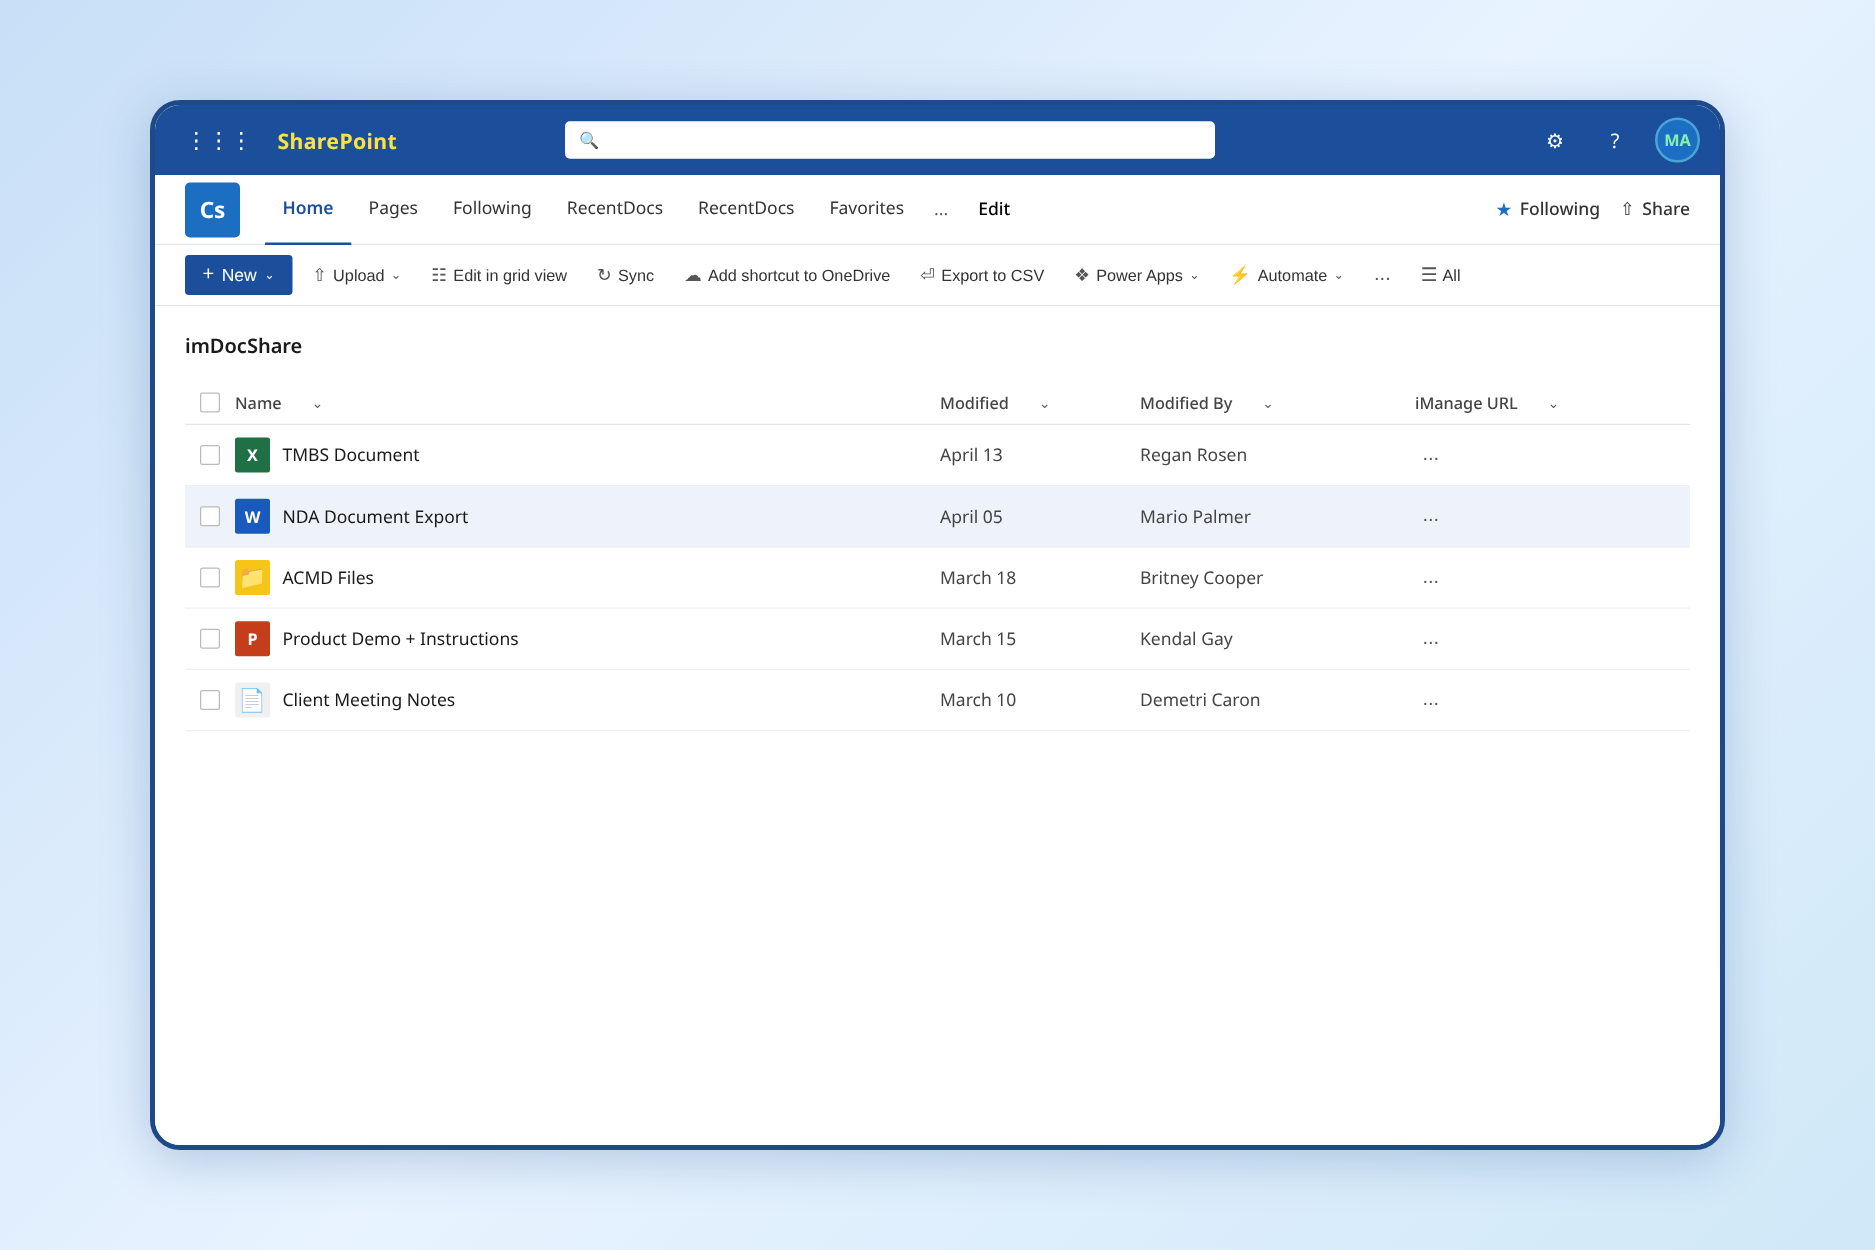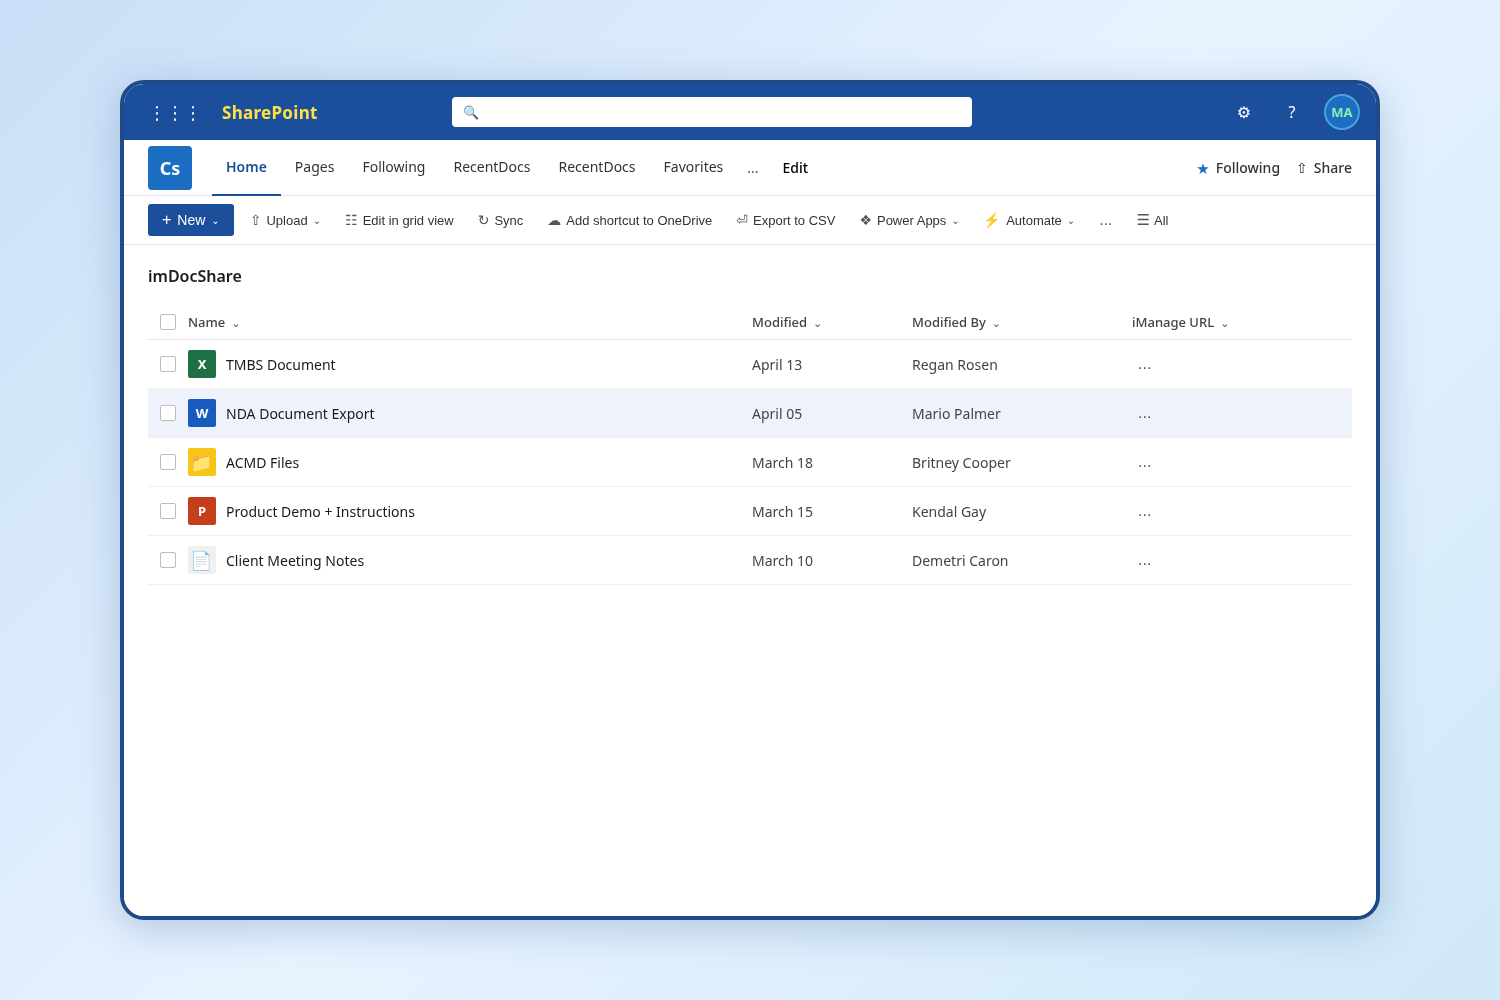--- a/index.html
+++ b/index.html
@@ -310,21 +310,21 @@
       font-weight: 500;
     }
     .col-check {
       display: flex;
       align-items: center;
       justify-content: center;
     }
     .col-header {
       display: flex;
       align-items: center;
-      gap: 6px;
+      gap: 24px;
       cursor: pointer;
       user-select: none;
     }
     .sort-icon { font-size: 11px; color: #555; }
 
     .file-row {
       display: grid;
       grid-template-columns: 40px 1fr 160px 220px 220px;
       align-items: center;
       padding: 10px 0;

